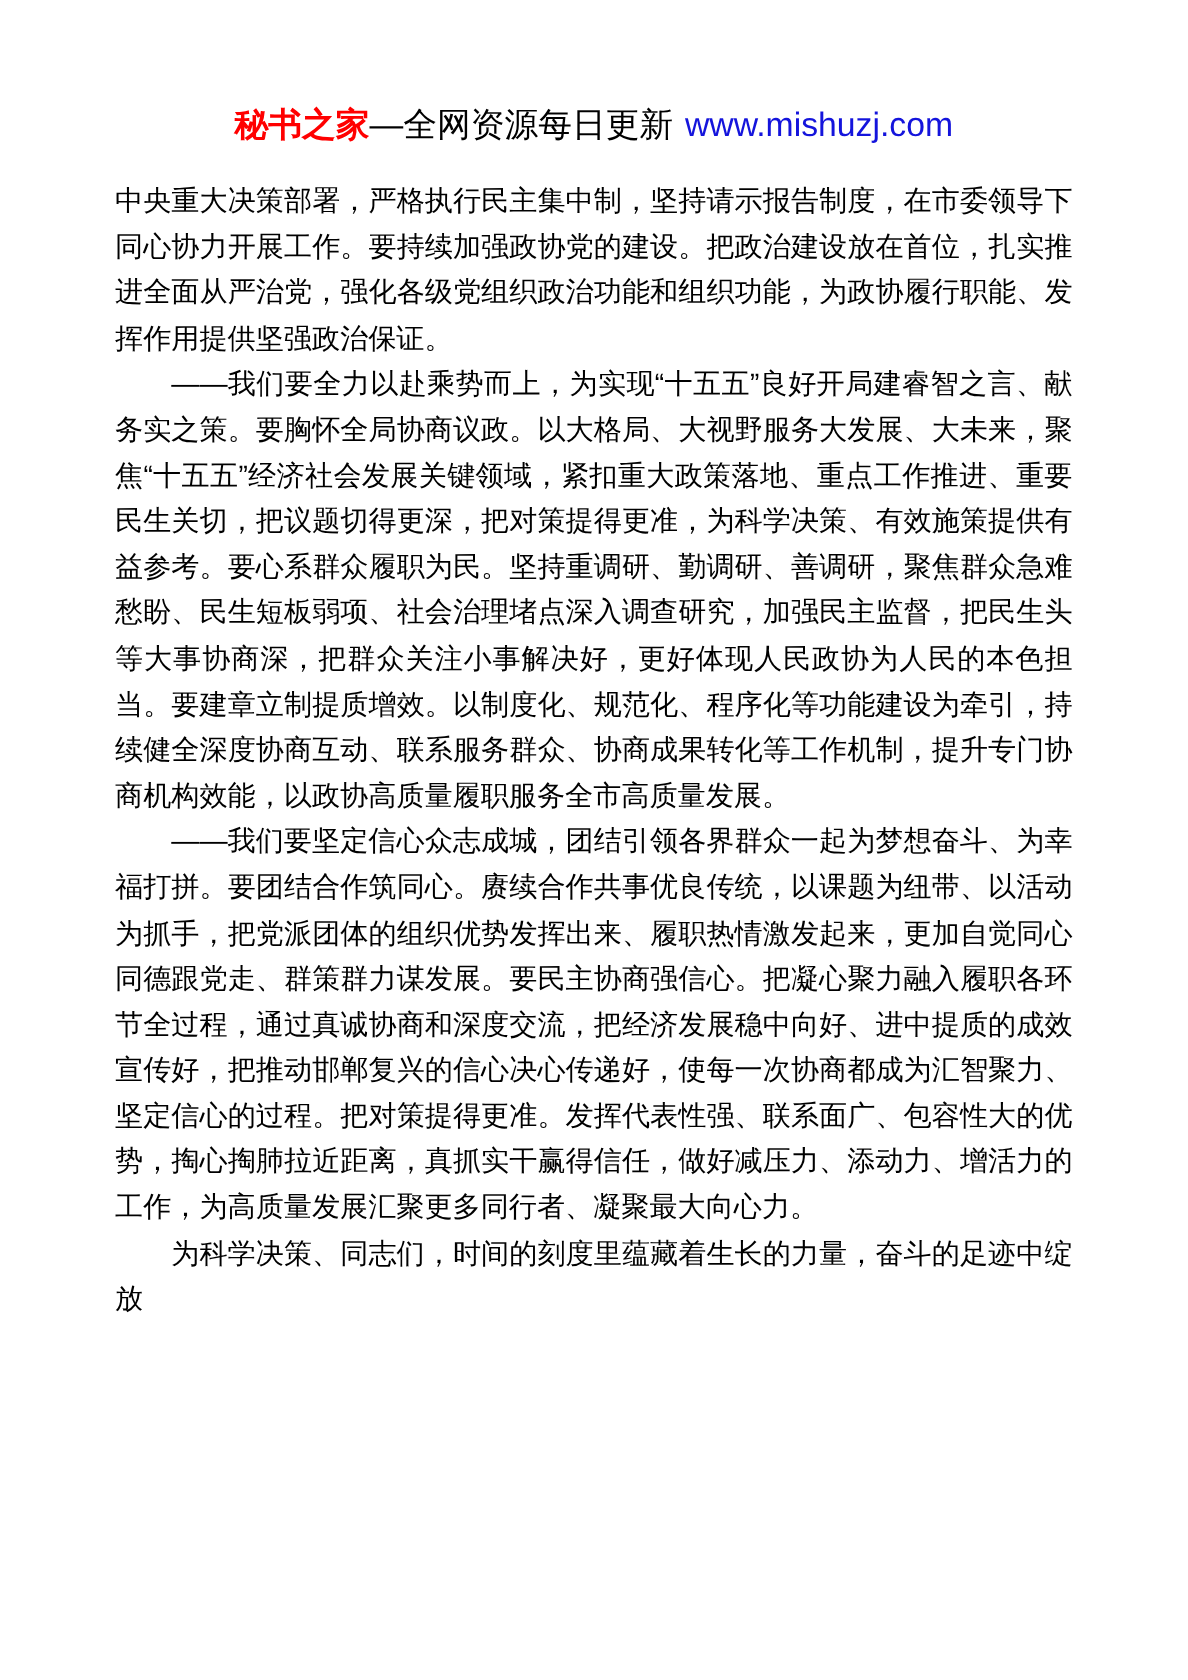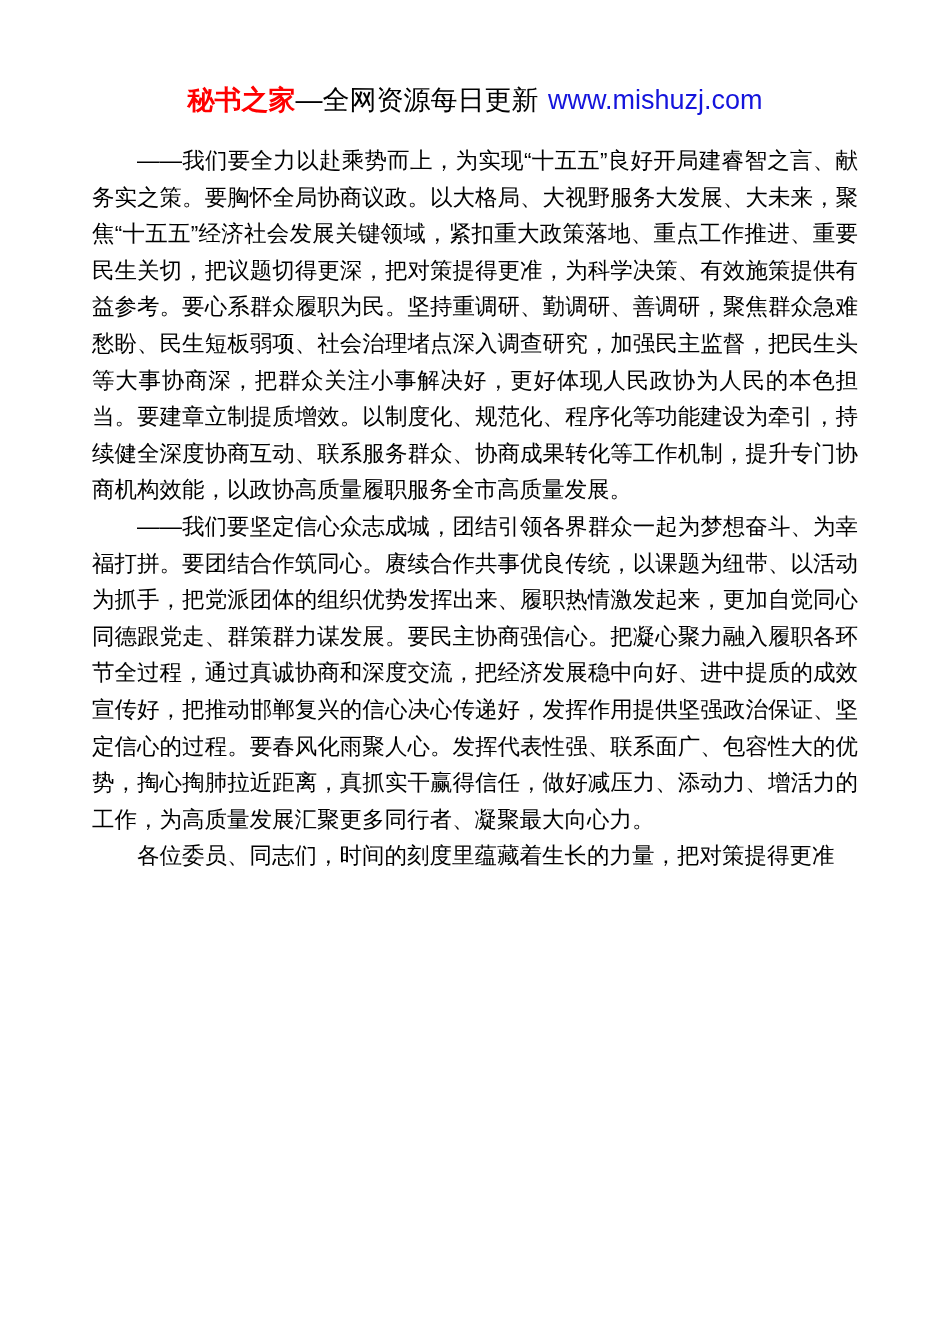--- a/index.html
+++ b/index.html
@@ -54,18 +54,19 @@
 </head>
 <body>
 
 <div class="page">
 
   <div class="doc-header">
     <span class="brand">秘书之家</span><span class="tagline">—全网资源每日更新</span><a class="url" href="#">www.mishuzj.com</a>
   </div>
 
   <div class="doc-body">
+    <p class="para noindent">中央重大决策部署，严格执行民主集中制，坚持请示报告制度，在市委领导下同心协力开展工作。要持续加强政协党的建设。把政治建设放在首位，扎实推进全面从严治党，强化各级党组织政治功能和组织功能，为政协履行职能、发挥作用提供坚强政治保证。</p>
     <p class="para">——我们要全力以赴乘势而上，为实现“十五五”良好开局建睿智之言、献务实之策。要胸怀全局协商议政。以大格局、大视野服务大发展、大未来，聚焦“十五五”经济社会发展关键领域，紧扣重大政策落地、重点工作推进、重要民生关切，把议题切得更深，把对策提得更准，为科学决策、有效施策提供有益参考。要心系群众履职为民。坚持重调研、勤调研、善调研，聚焦群众急难愁盼、民生短板弱项、社会治理堵点深入调查研究，加强民主监督，把民生头等大事协商深，把群众关注小事解决好，更好体现人民政协为人民的本色担当。要建章立制提质增效。以制度化、规范化、程序化等功能建设为牵引，持续健全深度协商互动、联系服务群众、协商成果转化等工作机制，提升专门协商机构效能，以政协高质量履职服务全市高质量发展。</p>
-    <p class="para">——我们要坚定信心众志成城，团结引领各界群众一起为梦想奋斗、为幸福打拼。要团结合作筑同心。赓续合作共事优良传统，以课题为纽带、以活动为抓手，把党派团体的组织优势发挥出来、履职热情激发起来，更加自觉同心同德跟党走、群策群力谋发展。要民主协商强信心。把凝心聚力融入履职各环节全过程，通过真诚协商和深度交流，把经济发展稳中向好、进中提质的成效宣传好，把推动邯郸复兴的信心决心传递好，发挥作用提供坚强政治保证、坚定信心的过程。要春风化雨聚人心。发挥代表性强、联系面广、包容性大的优势，掏心掏肺拉近距离，真抓实干赢得信任，做好减压力、添动力、增活力的工作，为高质量发展汇聚更多同行者、凝聚最大向心力。</p>
-    <p class="para">各位委员、同志们，时间的刻度里蕴藏着生长的力量，把对策提得更准</p>
+    <p class="para">——我们要坚定信心众志成城，团结引领各界群众一起为梦想奋斗、为幸福打拼。要团结合作筑同心。赓续合作共事优良传统，以课题为纽带、以活动为抓手，把党派团体的组织优势发挥出来、履职热情激发起来，更加自觉同心同德跟党走、群策群力谋发展。要民主协商强信心。把凝心聚力融入履职各环节全过程，通过真诚协商和深度交流，把经济发展稳中向好、进中提质的成效宣传好，把推动邯郸复兴的信心决心传递好，使每一次协商都成为汇智聚力、坚定信心的过程。把对策提得更准。发挥代表性强、联系面广、包容性大的优势，掏心掏肺拉近距离，真抓实干赢得信任，做好减压力、添动力、增活力的工作，为高质量发展汇聚更多同行者、凝聚最大向心力。</p>
+    <p class="para">为科学决策、同志们，时间的刻度里蕴藏着生长的力量，奋斗的足迹中绽放</p>
   </div>
 
 </div>
 
 </body></html>

